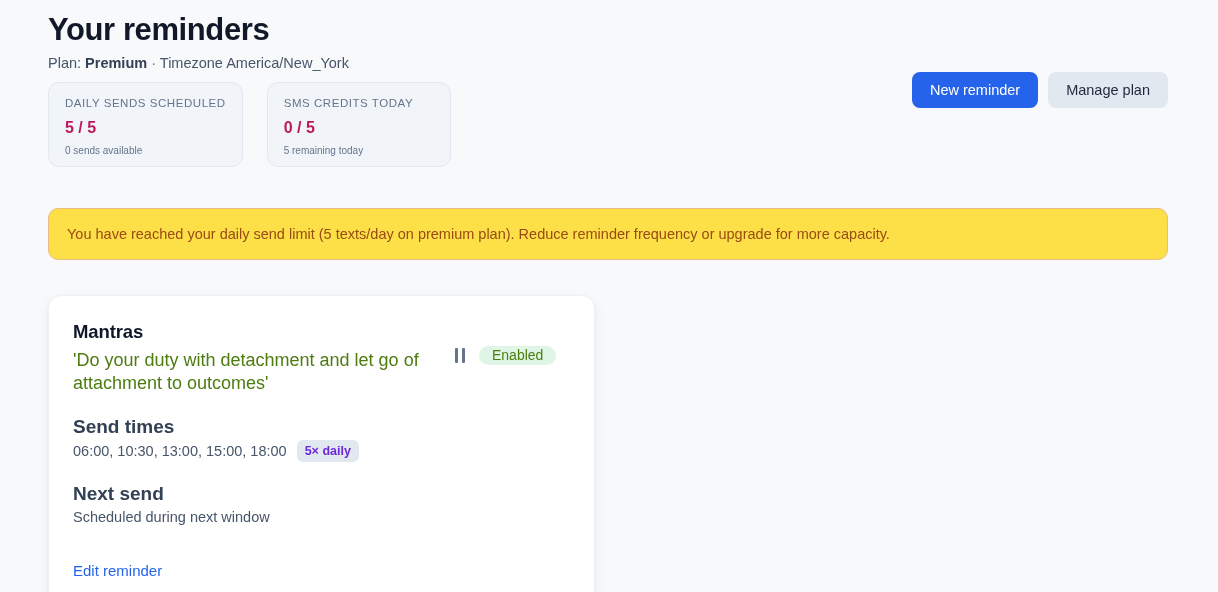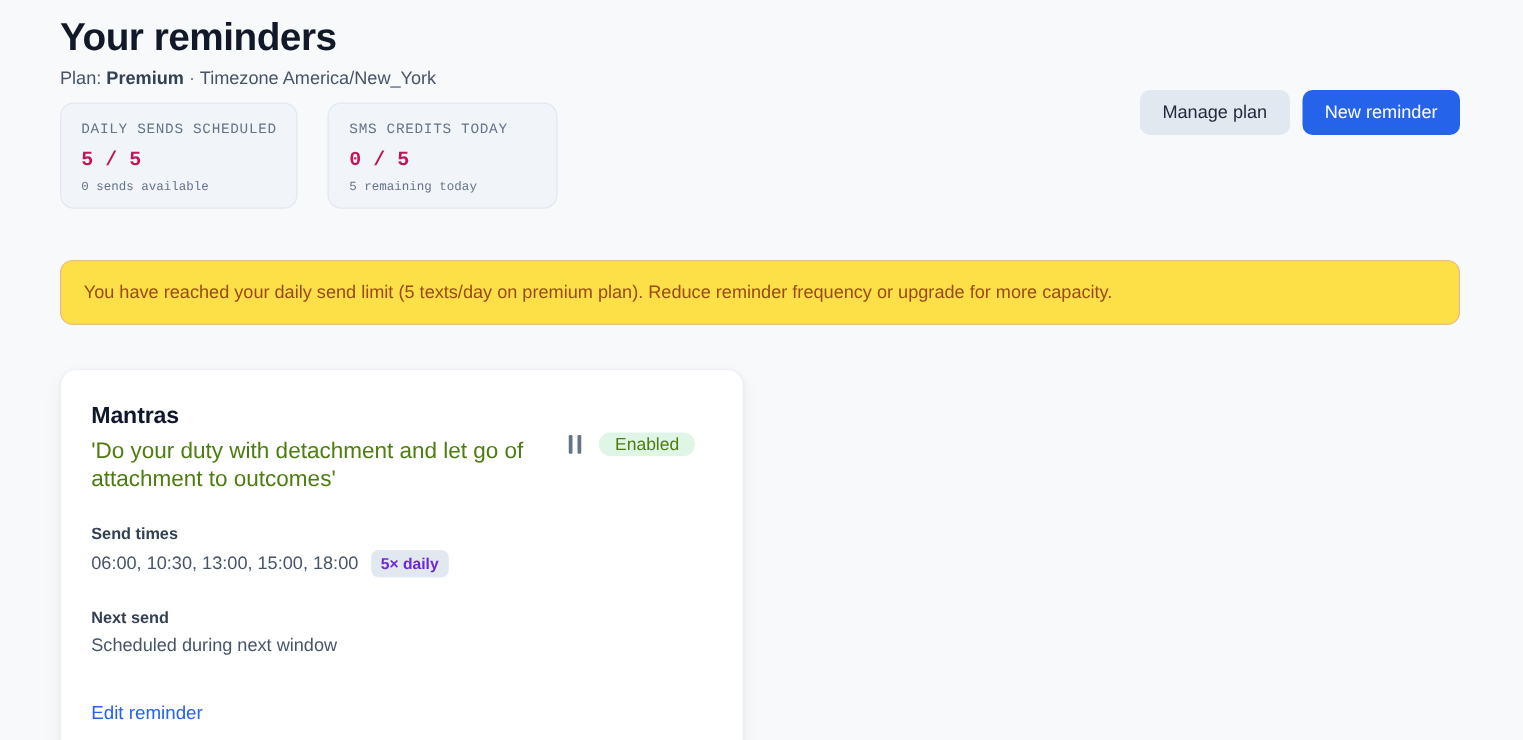--- a/index.html
+++ b/index.html
@@ -89,21 +89,20 @@
     gap: 24px;
   }
 
   .stat-card {
     background: #f1f5f9;
     border: 1px solid #e2e8f0;
     border-radius: 11px;
     padding: 13px 16px 14px 16px;
     min-width: 184px;
     height: 85px;
-    font-family: Liberation Mono, monospace;
   }
 
   .stat-label {
     font-size: 11.5px;
     letter-spacing: 0.55px;
     color: #64748b;
     text-transform: uppercase;
     line-height: 15px;
   }
 
@@ -200,21 +199,21 @@
     font-size: 14px;
     border-radius: 999px;
     padding: 1px 13px;
     line-height: 17px;
     white-space: nowrap;
   }
 
   .section { margin-top: 22px; }
 
   .section-label {
-    font-size: 13px;
+    font-size: 19px;
     font-weight: bold;
     color: #334155;
     line-height: 20px;
   }
 
   .section-value {
     margin-top: 3px;
     font-size: 14.5px;
     color: #475569;
     line-height: 20px;
@@ -254,22 +253,22 @@
     <div class="page-title">Your reminders</div>
     <div class="plan-line">
       <span>Plan:</span>
       <span class="strong">Premium</span>
       <span class="dot">·</span>
       <span>Timezone America/New_York</span>
     </div>
   </div>
 
   <div class="actions">
+    <button class="btn btn-primary">New reminder</button>
     <button class="btn btn-secondary">Manage plan</button>
-    <button class="btn btn-primary">New reminder</button>
   </div>
 
   <div class="stats">
     <div class="stat-card">
       <div class="stat-label">DAILY SENDS SCHEDULED</div>
       <div class="stat-value">5 / 5</div>
       <div class="stat-sub">0 sends available</div>
     </div>
     <div class="stat-card">
       <div class="stat-label">SMS CREDITS TODAY</div>

